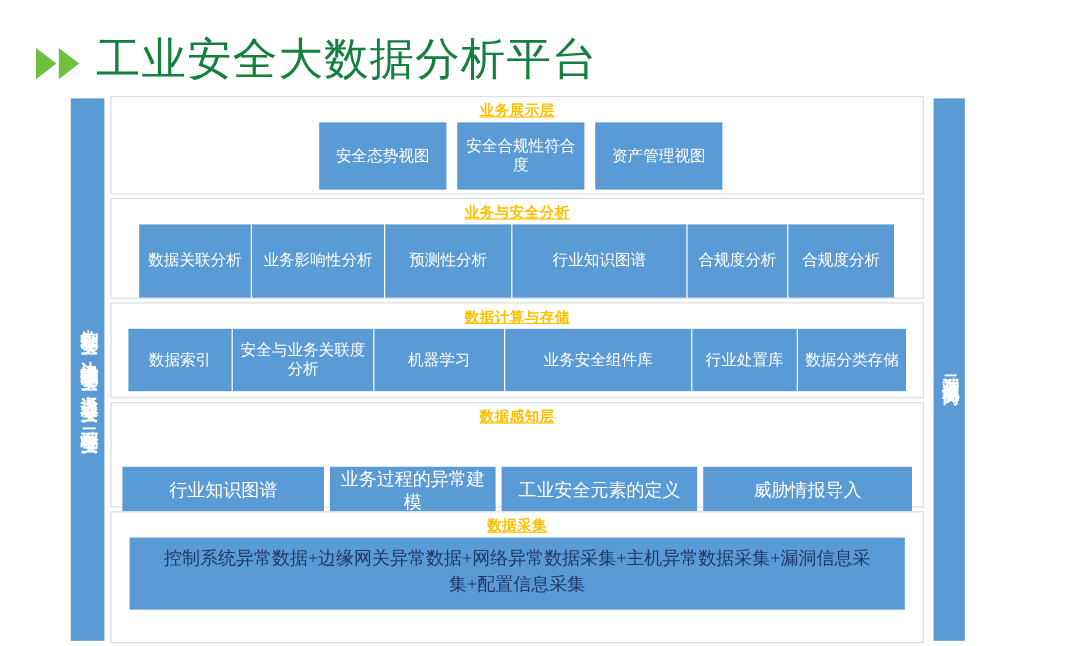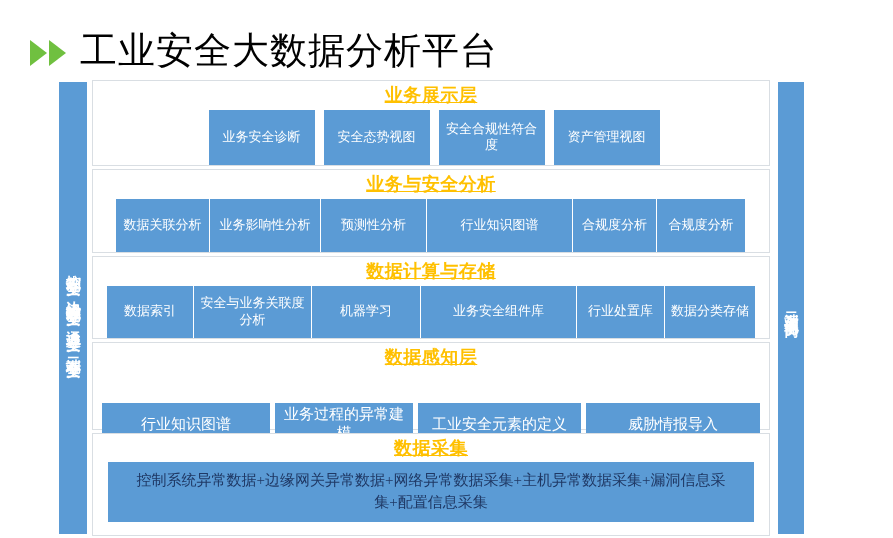--- a/index.html
+++ b/index.html
@@ -40,21 +40,21 @@
     width: 0;
     height: 0;
     border-top: 13px solid transparent;
     border-bottom: 13px solid transparent;
     border-left: 17px solid #70C040;
   }
   .title-text {
     font-family: Liberation Serif, serif;
     font-size: 37px;
     font-weight: 400;
-    color: #000000;
+    color: #15803d;
     letter-spacing: 1px;
     white-space: nowrap;
     line-height: 1;
   }
 
   
   .sidebar {
     position: absolute;
     background: #5B9BD5;
     display: flex;
@@ -103,21 +103,21 @@
     margin-bottom: 3px;
     display: flex;
     flex-direction: column;
     align-items: center;
   }
   .layer:last-child { margin-bottom: 0; }
 
   .layer-title {
     color: #FFC000;
     font-family: "Liberation Sans", "DejaVu Sans", sans-serif;
-    font-size: 18px;
+    font-size: 12px;
     font-weight: 700;
     text-decoration: underline;
     letter-spacing: 0.5px;
     margin-top: 4px;
     margin-bottom: 3px;
     line-height: 1.2;
   }
 
   .box-row {
     display: flex;
@@ -202,21 +202,20 @@
 
   <div class="sidebar" id="sidebar-right">
     <span class="vtext">云端与本地协同</span>
   </div>
 
   <div id="layers">
 
     <div class="layer" id="layer-1">
       <div class="layer-title">业务展示层</div>
       <div class="box-row">
-        <div class="box">业务安全诊断</div>
         <div class="box">安全态势视图</div>
         <div class="box">安全合规性符合度</div>
         <div class="box">资产管理视图</div>
       </div>
     </div>
 
     <div class="layer" id="layer-2">
       <div class="layer-title">业务与安全分析</div>
       <div class="box-row">
         <div class="box">数据关联分析</div>

